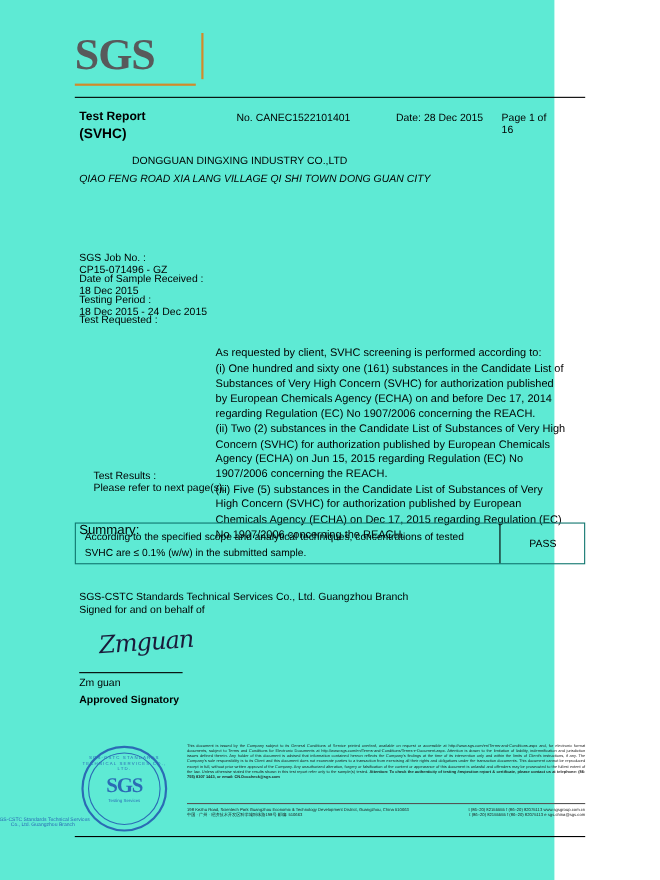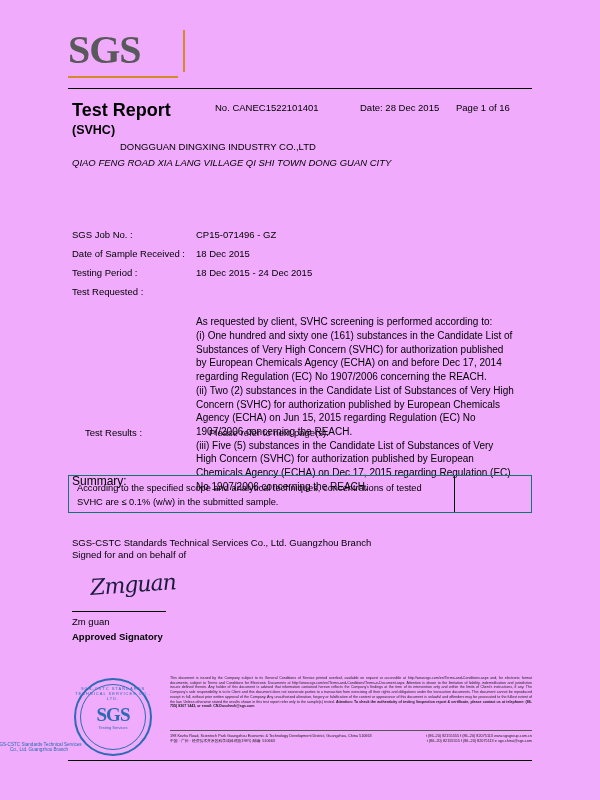--- a/index.html
+++ b/index.html
@@ -10,24 +10,24 @@
   body {
     width: 600px;
     height: 800px;
     font-family: "Liberation Sans", sans-serif;
     color: #000000;
     position: relative;
     overflow: hidden;
   }
   .page {
     position: relative;
-    width: 600px;
+    width: 504px;
     height: 800px;
     box-sizing: border-box;
-    background: #f0abfc;
+    background: #5eead4;
   }
 
   
   .logo-wrap {
     position: absolute;
     left: 68px;
     top: 28px;
     width: 125px;
     height: 52px;
   }
@@ -66,21 +66,21 @@
   }
 
   
   .title-block {
     position: absolute;
     left: 72px;
     top: 100px;
     width: 140px;
   }
   .title-line1 {
-    font-size: 18px;
+    font-size: 11px;
     font-weight: bold;
   }
   .title-line2 {
     font-size: 12.5px;
     font-weight: bold;
     margin-top: 2px;
   }
   .hdr-no {
     position: absolute;
     left: 215px;
@@ -410,20 +410,21 @@
     <p>(iii) Five (5) substances in the Candidate List of Substances of Very High Concern (SVHC) for authorization published by European Chemicals Agency (ECHA) on Dec 17, 2015 regarding Regulation (EC) No 1907/2006 concerning the REACH.</p>
   </div>
   <div class="field f-res">
     <span class="lbl">Test Results :</span><span class="val">Please refer to next page(s).</span>
   </div>
 
   <div class="summary-label">Summary:</div>
   <div class="summary-box">
     <div class="summary-text">According to the specified scope and analytical techniques, concentrations of tested SVHC are ≤ 0.1% (w/w) in the submitted sample.</div>
     <div class="summary-divider"></div>
+    <div class="summary-result">PASS</div>
   </div>
 
   <div class="sig-for">Signed for and on behalf of</div>
   <div class="sig-co">SGS-CSTC Standards Technical Services Co., Ltd. Guangzhou Branch</div>
   <div class="sig-script">Zmguan</div>
   <div class="sig-rule"></div>
   <div class="sig-name">Zm guan</div>
   <div class="sig-role">Approved Signatory</div>
 
   <div class="stamp">

